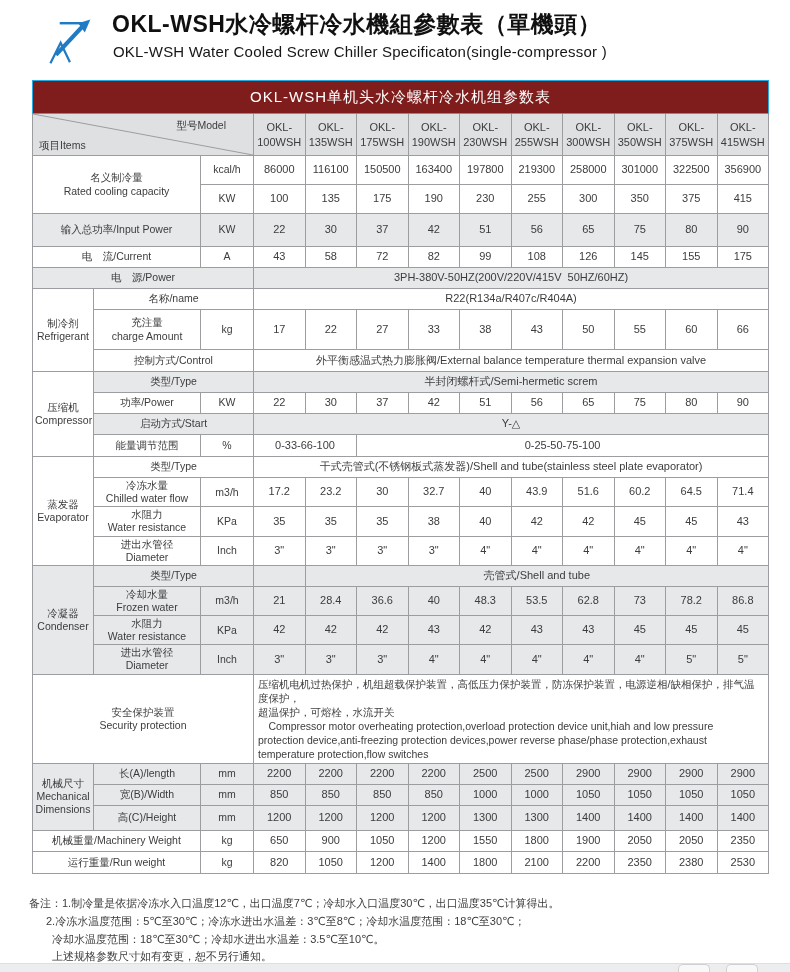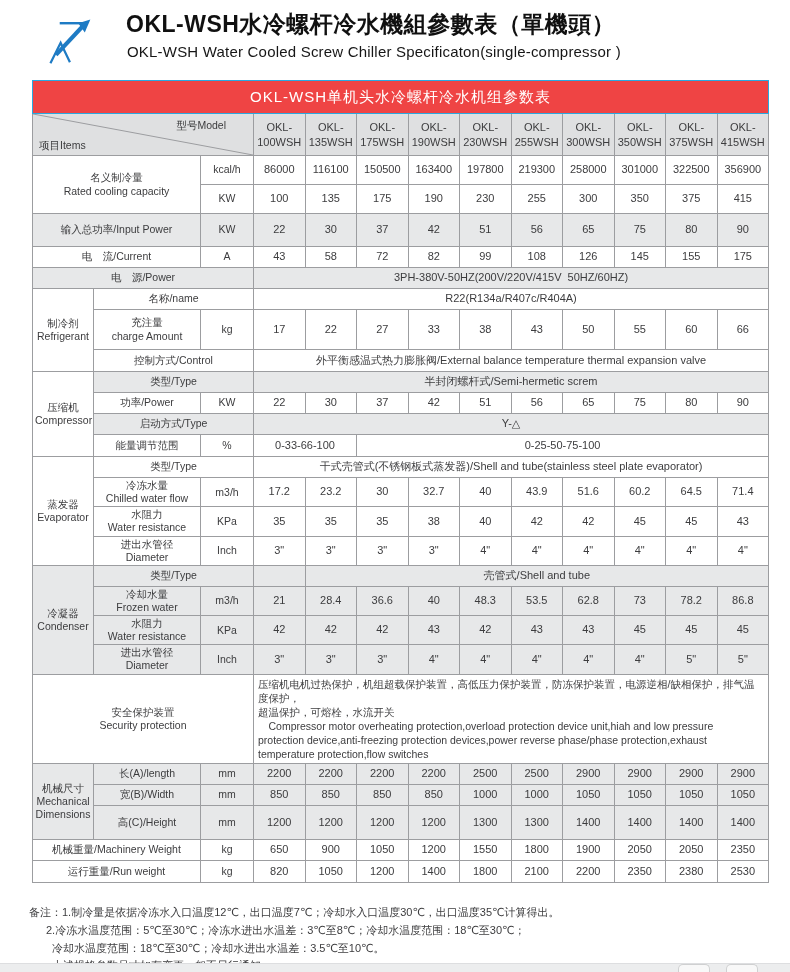--- a/index.html
+++ b/index.html
@@ -3,31 +3,31 @@
 <meta charset="utf-8">
 <style>
   html,body{margin:0;padding:0;}
   body{
     width:790px;height:972px;background:#ffffff;position:relative;overflow:hidden;
     font-family:"Liberation Sans","DejaVu Sans",sans-serif;color:#3c3c3e;
   }
   
   .doc-header{display:flex;align-items:flex-start;padding:9px 0 0 40px;}
   .logo{margin-top:4px;flex:0 0 auto;}
-  .titles{margin-left:28px;}
+  .titles{margin-left:14px;}
   .titles h1{margin:0;font-size:23px;font-weight:700;color:#101010;letter-spacing:.5px;}
   .titles h2{margin:3px 0 0 1px;font-size:15px;font-weight:400;color:#161616;letter-spacing:.2px;}
   
   table.spec{border-collapse:collapse;table-layout:fixed;width:736px;margin:15px 0 0 32px;}
   td{
     border:1px solid #9c9da0;text-align:center;vertical-align:middle;
     padding:1px 2px;line-height:1.25;font-size:11px;background:#fff;overflow:hidden;
   }
   td.title-bar{
-    background:#ef4444;border-color:#29A9E0;color:#fff;font-size:15px;
+    background:#7f1d1d;border-color:#29A9E0;color:#fff;font-size:15px;
     height:30px;letter-spacing:1px;
   }
   tr.shaded td{background:#E7E8E9;}
   tr.hdr td{background:#DFE0E1;}
   tr.shaded td.wbg{background:#ffffff;}
   td.sec,td.lab,td.unit{font-size:10.5px;}
   td.valL{text-align:left;font-size:10.5px;line-height:1.34;padding:2px 4px;}
   td.model{font-size:11px;line-height:1.3;}
   td.corner{position:relative;padding:0;}
   td.corner svg.diag{position:absolute;left:0;top:0;width:100%;height:100%;}
@@ -194,21 +194,21 @@
           <td class="val">37</td>
           <td class="val">42</td>
           <td class="val">51</td>
           <td class="val">56</td>
           <td class="val">65</td>
           <td class="val">75</td>
           <td class="val">80</td>
           <td class="val">90</td>
         </tr>
         <tr class="shaded" style="height: 21px;">
-          <td class="lab" colspan="2">启动方式/Type</td>
+          <td class="lab" colspan="2">启动方式/Start</td>
           <td class="val" colspan="10">Y-△</td>
         </tr>
         <tr style="height: 22px;">
           <td class="lab">能量调节范围</td>
           <td class="unit">%</td>
           <td class="val" colspan="2">0-33-66-100</td>
           <td class="val" colspan="8">0-25-50-75-100</td>
         </tr>
         <tr style="height: 21px;">
           <td class="sec" rowspan="4">蒸发器<br>Evaporator</td>
@@ -331,21 +331,21 @@
           <td class="val">850</td>
           <td class="val">850</td>
           <td class="val">850</td>
           <td class="val">1000</td>
           <td class="val">1000</td>
           <td class="val">1050</td>
           <td class="val">1050</td>
           <td class="val">1050</td>
           <td class="val">1050</td>
         </tr>
-        <tr class="shaded" style="height: 34px;">
+        <tr class="shaded" style="height: 25px;">
           <td class="lab">高(C)/Height</td>
           <td class="unit">mm</td>
           <td class="val">1200</td>
           <td class="val">1200</td>
           <td class="val">1200</td>
           <td class="val">1200</td>
           <td class="val">1300</td>
           <td class="val">1300</td>
           <td class="val">1400</td>
           <td class="val">1400</td>

